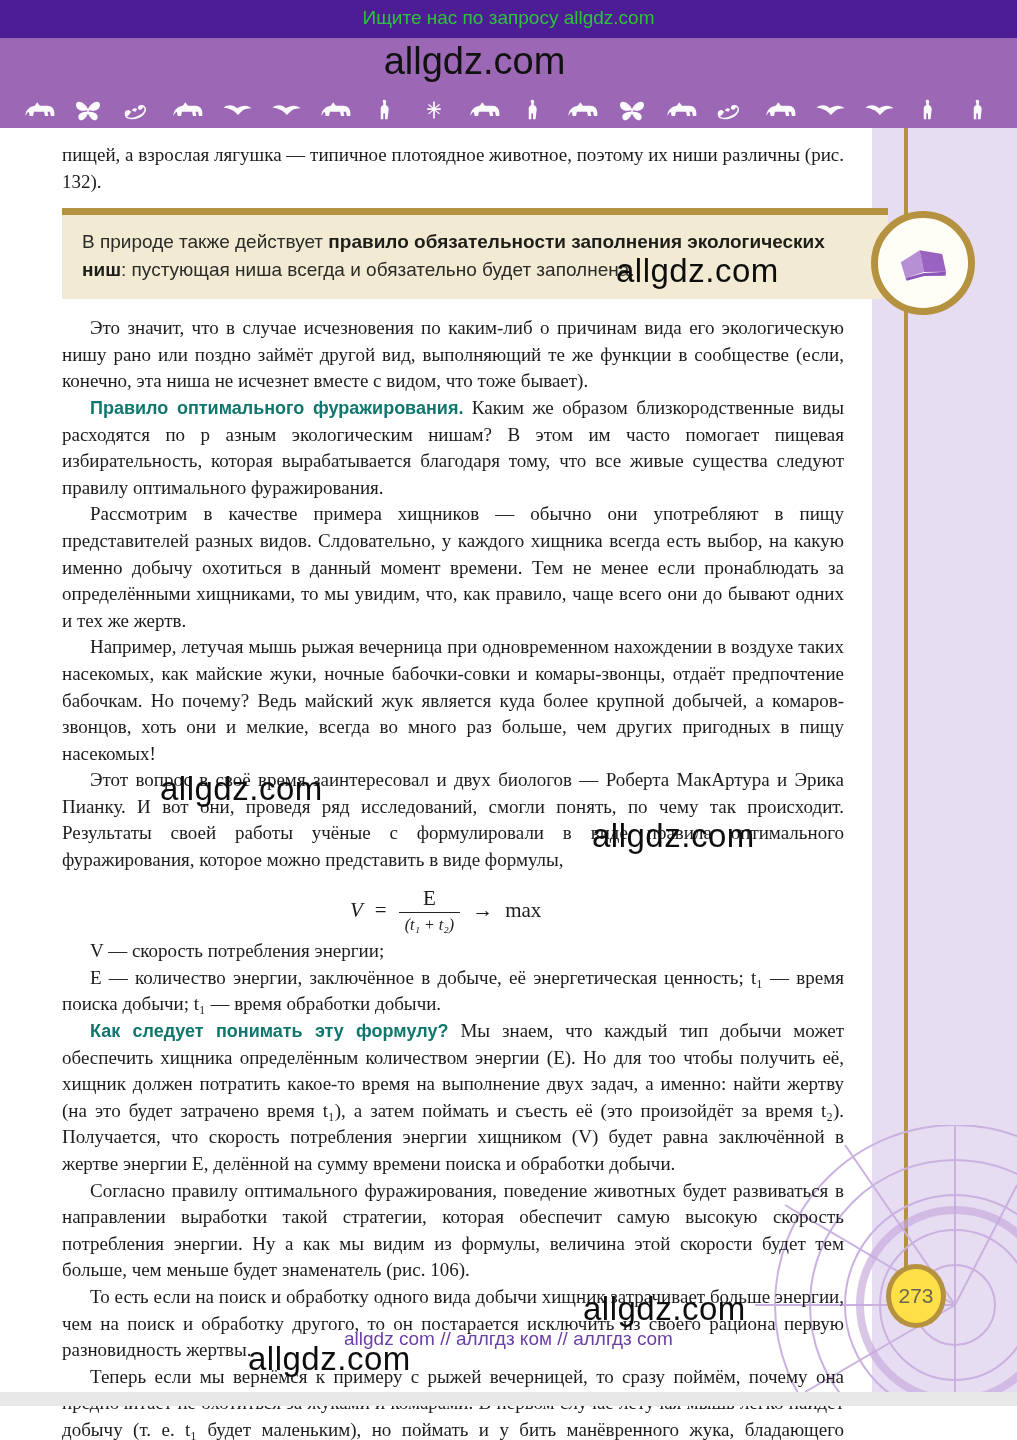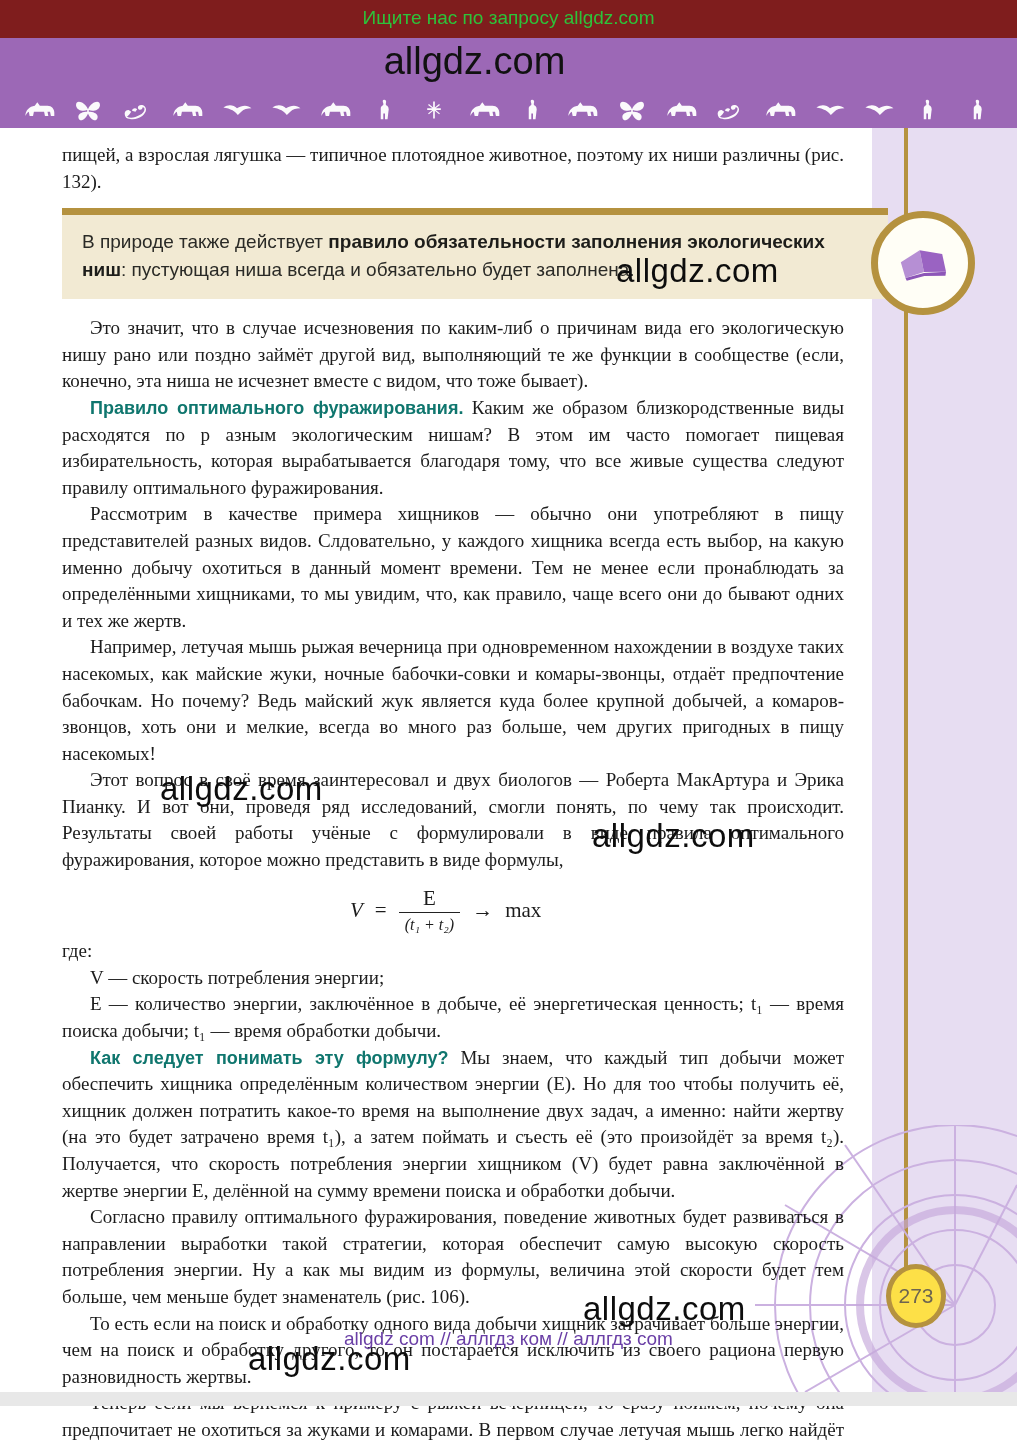--- a/index.html
+++ b/index.html
@@ -1,20 +1,20 @@
 <!DOCTYPE html>
 <html><head>
 <meta charset="utf-8">
 <style>
   html,body{margin:0;padding:0;background:#fff;}
   .page{position:relative;width:1017px;height:1440px;background:#ffffff;overflow:hidden;
         font-family:"Liberation Serif",serif;}
 
   
-  .notice{position:absolute;top:0;left:0;width:100%;height:54px;background:#7f1d1d;
+  .notice{position:absolute;top:0;left:0;width:100%;height:54px;background:#4c1d95;
           text-align:center;z-index:2;}
   .notice span{display:inline-block;margin-top:7px;color:#2ec23a;
           font-family:"Liberation Sans",sans-serif;font-size:19px;}
 
   
   .band{position:absolute;top:38px;left:0;width:100%;height:90px;background:#9c68b6;z-index:2;}
   .band-title{position:absolute;top:0;left:0;width:100%;text-align:center;
           font-family:"Liberation Sans",sans-serif;font-size:38px;font-weight:500;color:#111;
           transform:translateX(-34px);line-height:46px;}
   .icons-row{position:absolute;bottom:5px;left:22px;right:22px;display:flex;
@@ -262,21 +262,20 @@
       <span class="it">V</span>
       <span>=</span>
       <span class="frac">
         <span class="num">E</span>
         <span class="den it">(t₁ + t₂)</span>
       </span>
       <span>→</span>
       <span>max</span>
     </div>
 
-    <p class="no-indent">где:</p>
     <p>V — скорость потребления энергии;</p>
     <p>Е — количество энергии, заключённое в добыче, её энергетическая ценность; t₁ — время поиска добычи; t₁ — время обработки добычи.</p>
     <p><span class="lead">Как следует понимать эту формулу?</span><span> Мы знаем, что каждый тип добычи может обеспечить хищника определённым количеством энергии (Е). Но для тоо чтобы получить её, хищник должен потратить какое-то время на выполнение двух задач, а именно: найти жертву (на это будет затрачено время t₁), а затем поймать и съесть её (это произойдёт за время t₂). Получается, что скорость потребления энергии хищником (V) будет равна заключённой в жертве энергии Е, делённой на сумму времени поиска и обработки добычи.</span></p>
     <p>Согласно правилу оптимального фуражирования, поведение животных будет развиваться в направлении выработки такой стратегии, которая обеспечит самую высокую скорость потребления энергии. Ну а как мы видим из формулы, величина этой скорости будет тем больше, чем меньше будет знаменатель (рис. 106).</p>
     <p>То есть если на поиск и обработку одного вида добычи хищник затрачивает больше энергии, чем на поиск и обработку другого, то он постарается исключить из своего рациона первую разновидность жертвы.</p>
     <p>Теперь если мы вернёмся к примеру с рыжей вечерницей, то сразу поймём, почему она предпочитает не охотиться за жуками и комарами. В первом случае летучая мышь легко найдёт добычу (т. е. t₁ будет маленьким), но поймать и у бить манёвренного жука, бладающего твёрдым панцирем, будет непросто (т. е. t₂ будет значительным). В случае</p>
   </div>
 
   <div class="page-circle">273</div>
 

